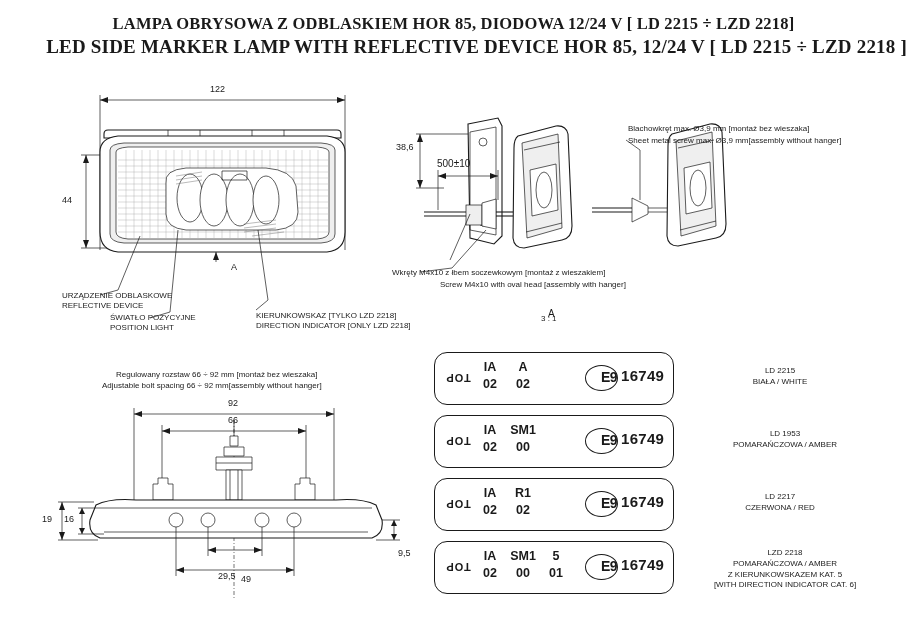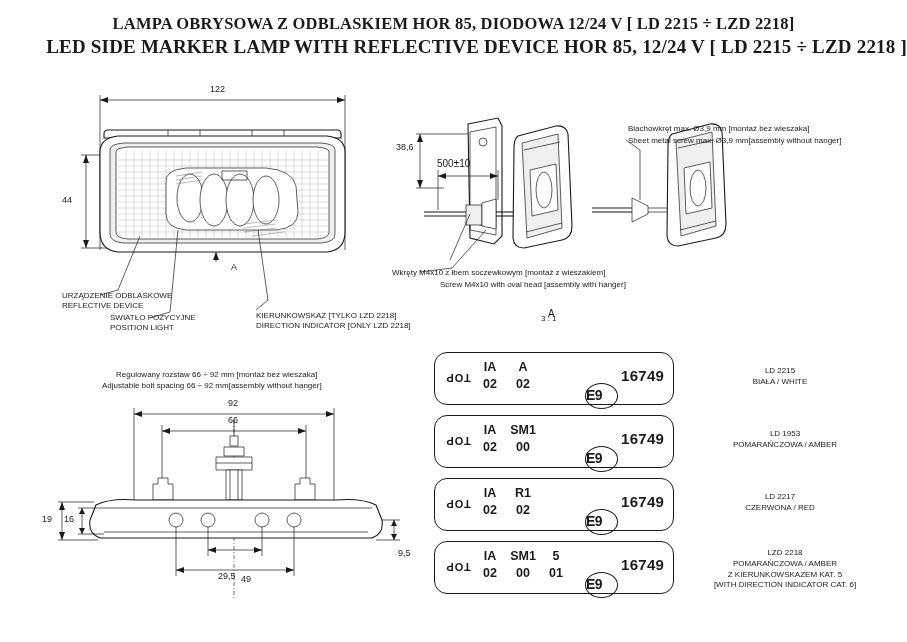--- a/index.html
+++ b/index.html
@@ -108,24 +108,23 @@
   .e-mark {
     position: absolute;
     left: 150px;
     top: 12px;
     width: 31px;
     height: 24px;
     border: 1.4px solid #1a1a1a;
     border-radius: 50% / 50%;
     font-size: 14px;
     font-weight: bold;
-    text-align: left;
+    text-align: right;
     line-height: 23px;
     letter-spacing: -0.5px;
-    margin-top: 18px;
   }
   .e-num {
     position: absolute;
     left: 186px;
     top: 14px;
     font-size: 15px;
     font-weight: bold;
     letter-spacing: 0.3px;
   }
   .plate-caption {

